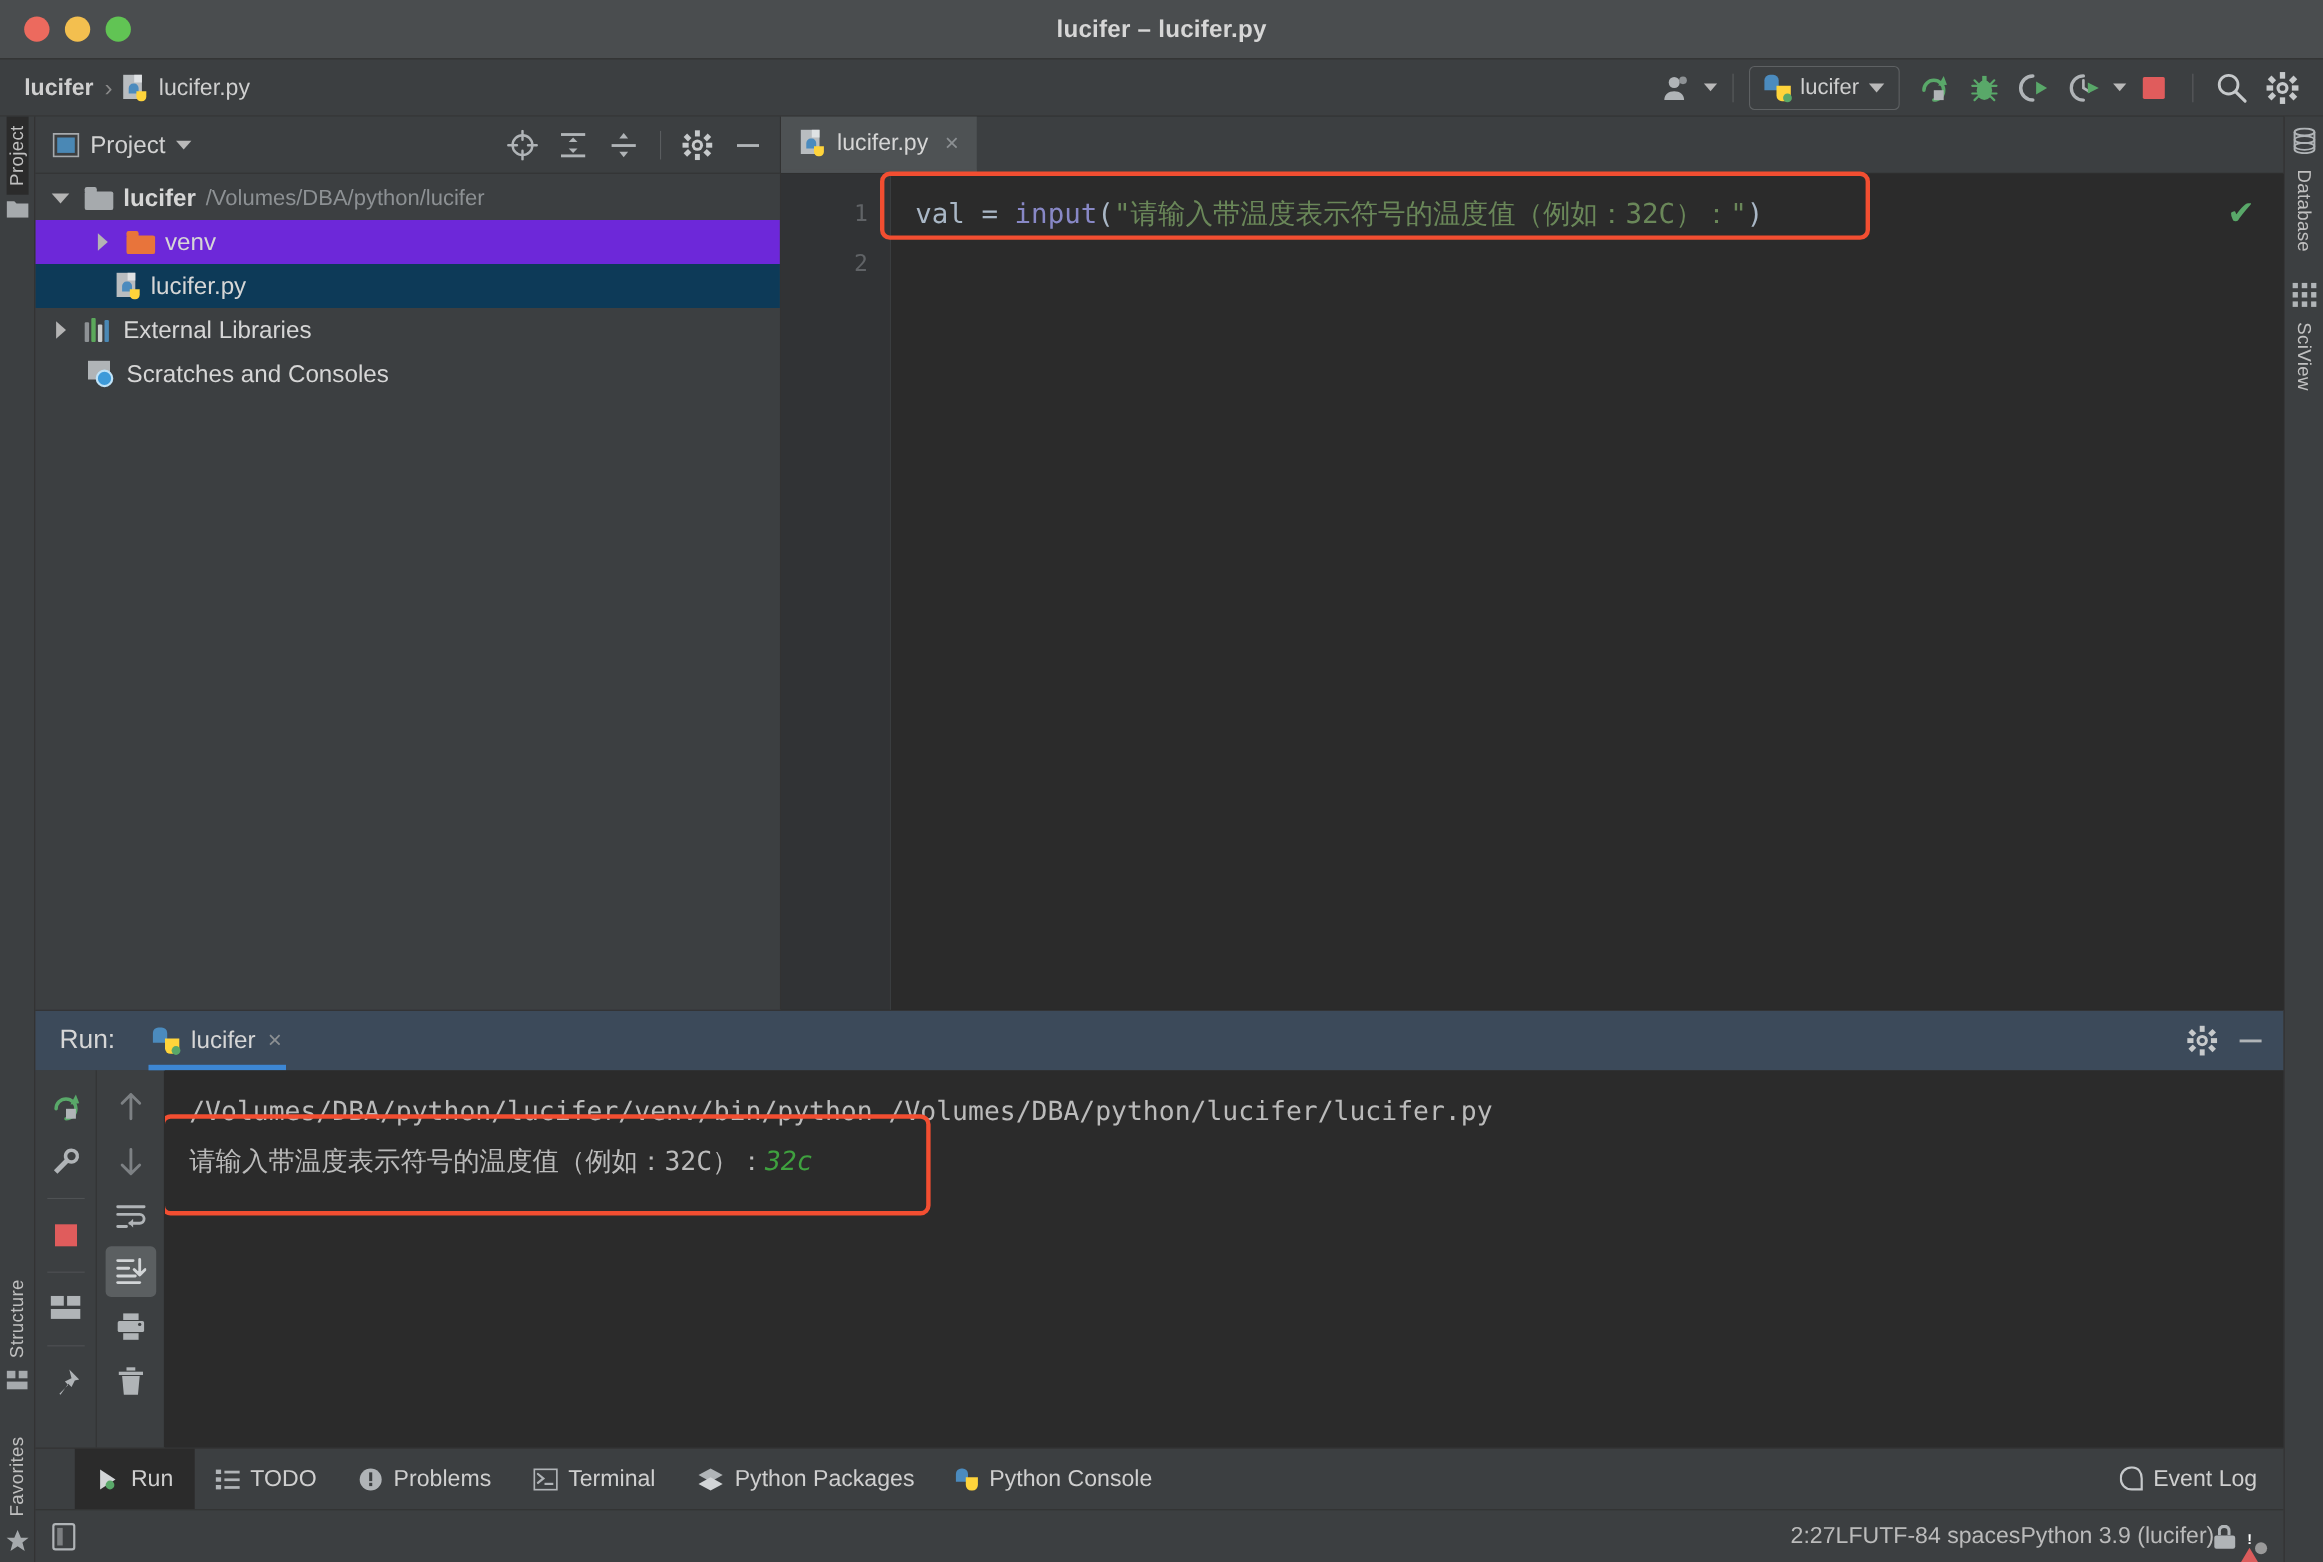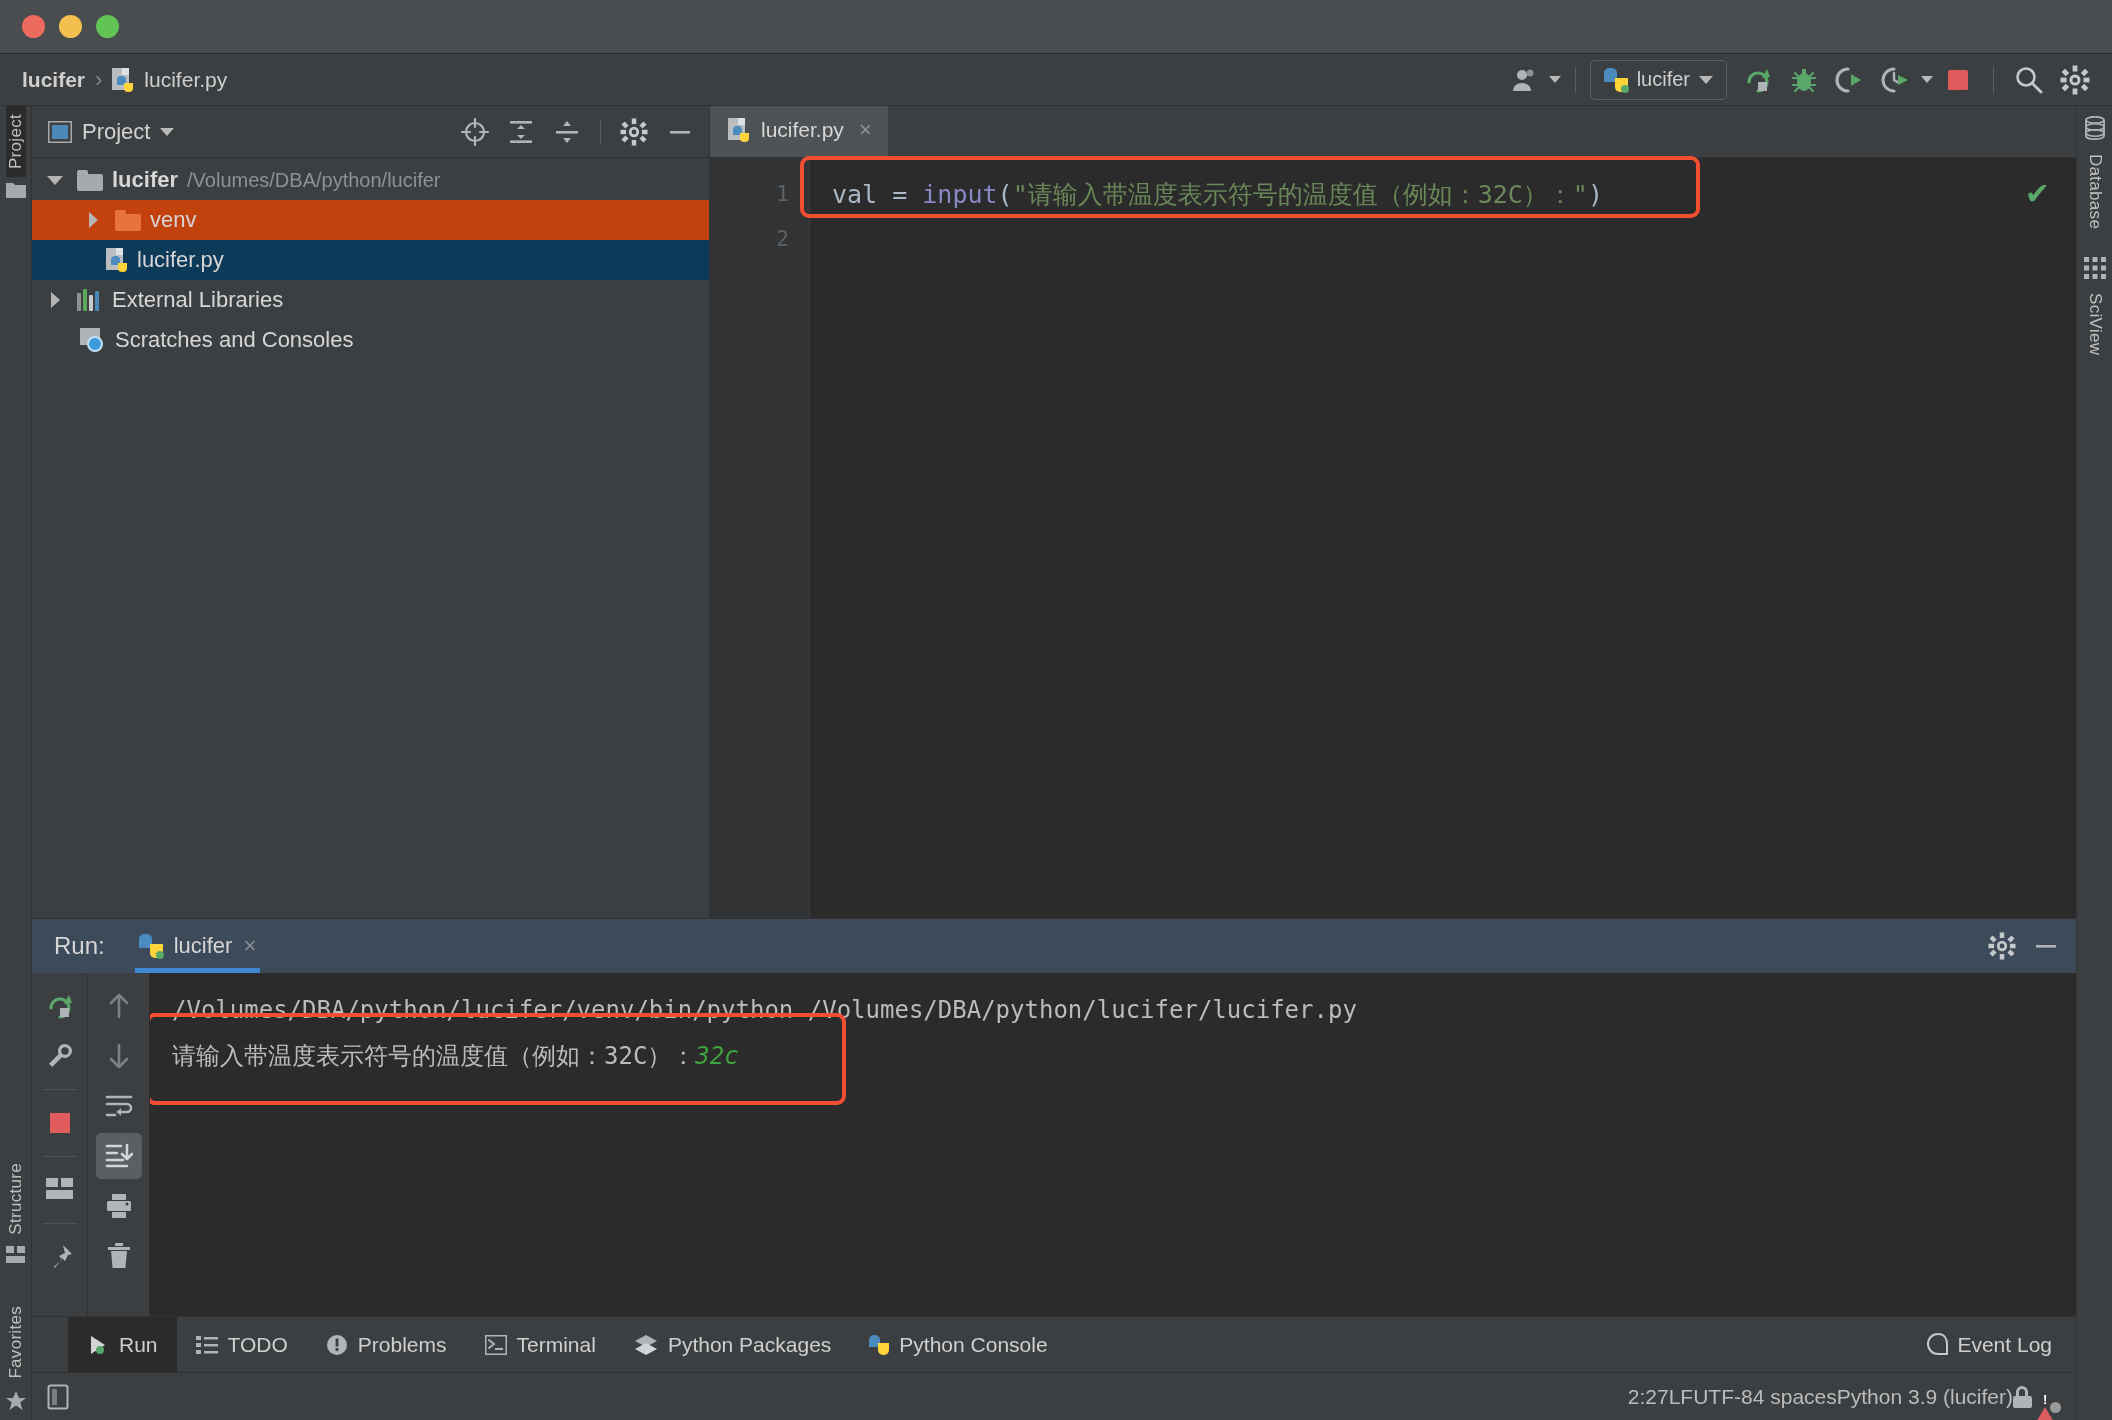--- a/index.html
+++ b/index.html
@@ -123,21 +123,21 @@
   .pp-title { font-size: 22px; color: #d2d2d2; }
   .pp-tools { margin-left: auto; display: flex; align-items: center; gap: 8px; }
   .pp-tool { width: 38px; height: 38px; display:flex;align-items:center;justify-content:center;}
   .pp-vsep { width:1px;height:26px;background:#5a5d5f;margin:0 6px;}
   .pp-tree { flex: 1; padding-top: 2px; overflow: hidden; background: #3c3f41;}
   .tr-row {
     height: 40px; display: flex; align-items: center; gap: 9px;
     padding-left: 10px; font-size: 22px; color: #d6d6d6; white-space: nowrap;
   }
   .tr-row.sel-blue { background: #0d3a58; }
-  .tr-row.sel-olive { background: #c2410c; }
+  .tr-row.sel-olive { background: #6d28d9; }
   .tw { width: 26px; flex:0 0 26px; display:flex;align-items:center;justify-content:center; }
   .chev-d { width:0;height:0;border-left:8px solid transparent;border-right:8px solid transparent;border-top:9px solid #b4b4b4;}
   .chev-r { width:0;height:0;border-top:8px solid transparent;border-bottom:8px solid transparent;border-left:9px solid #b4b4b4;}
   .indent1 { padding-left: 10px; }
   .indent2 { padding-left: 48px; }
   .indent3 { padding-left: 74px; }
   .folder { width:26px;height:21px;flex:0 0 26px;position:relative;}
   .folder .tab{position:absolute;left:0;top:0;width:11px;height:5px;border-radius:2px 2px 0 0;}
   .folder .bd{position:absolute;left:0;top:4px;width:26px;height:17px;border-radius:2px;}
   .folder.grey .tab,.folder.grey .bd{background:#a6aaad;}
@@ -232,20 +232,21 @@
 <body>
 
 <div id="app">
 
   <div class="titlebar">
     <div class="traffic">
       <span class="tl red"></span>
       <span class="tl yellow"></span>
       <span class="tl green"></span>
     </div>
+    <div class="title-text">lucifer – lucifer.py</div>
   </div>
 
   <div class="navbar">
     <div class="breadcrumb">
       <span class="bc-proj">lucifer</span>
       <span class="bc-sep">›</span>
       <span class="pyicon">
           <span class="sheet"></span>
           <span class="fold"></span>
           <span class="pb">

